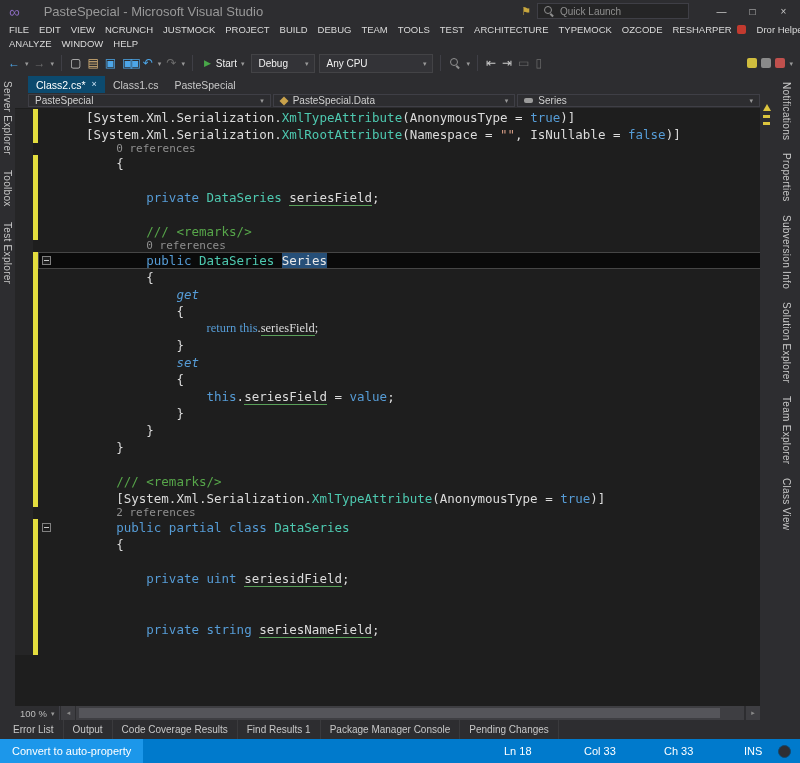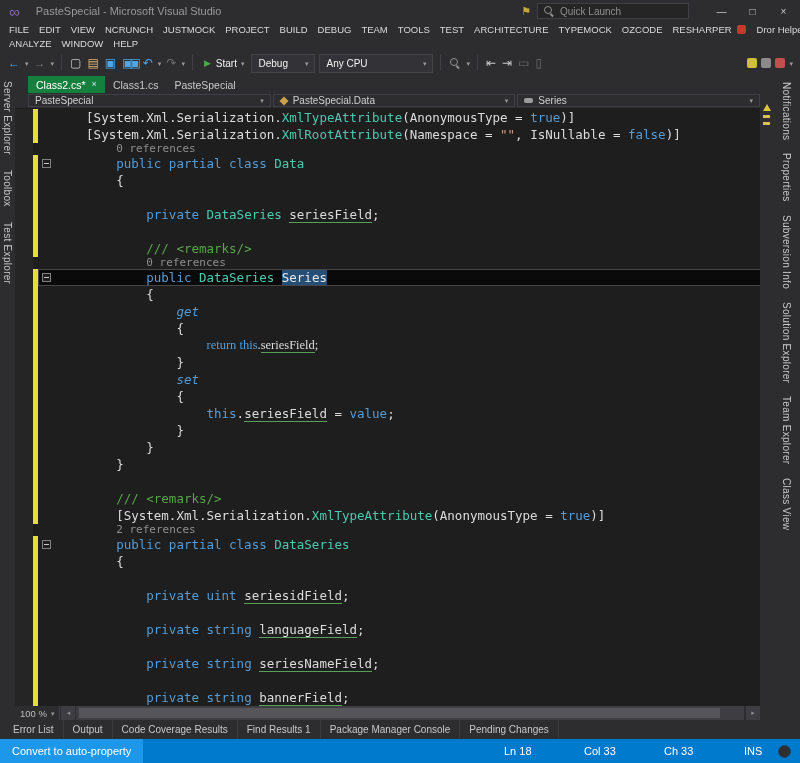--- a/index.html
+++ b/index.html
@@ -3,21 +3,21 @@
 <meta charset="utf-8">
 <style>
   *{margin:0;padding:0;box-sizing:border-box}
   html,body{width:800px;height:763px;overflow:hidden;background:#2d2d30;
     font-family:"Liberation Sans",sans-serif;-webkit-font-smoothing:antialiased}
   .win{position:relative;width:800px;height:763px;display:flex;flex-direction:column;background:#2d2d30;color:#ccc}
 
   
   .titlebar{height:22px;display:flex;align-items:center;padding:0 4px;gap:6px;flex:none}
   .vslogo{color:#8a6bbe;font-size:15px;line-height:1;margin-left:5px}
-  .title{font-size:11px;color:#999;margin-left:10px;white-space:nowrap}
+  .title{font-size:13px;color:#999;margin-left:18px;white-space:nowrap}
   .flex1{flex:1}
   .flag{color:#c8a73e;font-size:11px;line-height:1}
   .qlaunch{width:152px;height:16px;border:1px solid #3f3f46;background:#252526;display:flex;align-items:center;gap:6px;padding:0 6px;color:#8f8f8f;font-size:10px;margin-right:14px}
   .mag{position:relative;width:10px;height:10px;flex:none}
   .mag::before{content:"";position:absolute;left:0;top:0;width:6px;height:6px;border:1.5px solid #8f8f8f;border-radius:50%}
   .mag::after{content:"";position:absolute;left:7px;top:7px;width:4px;height:1.5px;background:#8f8f8f;transform:rotate(45deg);transform-origin:0 0}
   .winbtn{width:25px;height:20px;display:flex;align-items:center;justify-content:center;color:#c8c8c8;font-size:10px}
 
   
   .menurow{height:14px;display:flex;align-items:center;padding:0 4px;font-size:9.5px;color:#dadada;flex:none}
@@ -35,21 +35,21 @@
   .startgrp{display:flex;align-items:center;gap:4px;font-size:10px;color:#f1f1f1;padding:0 3px}
   .combo{height:19px;border:1px solid #434346;background:#333337;display:flex;align-items:center;font-size:10px;color:#f1f1f1;padding:0 6px;gap:6px}
   .combo .caret{margin-left:auto}
   .combo.w1{width:64px}.combo.w2{width:114px}
   .sq{width:10px;height:10px;border-radius:2px}
   .sq.yel{background:#d0bd3e}.sq.gry{background:#8a8a8a}.sq.red{background:#c0504d}
 
   
   .tabwell{height:17px;display:flex;align-items:flex-end;padding-left:28px;flex:none}
   .dtab{height:17px;display:flex;align-items:center;gap:6px;padding:0 8px;font-size:10.5px;color:#c8c8c8;white-space:nowrap}
-  .dtab.active{background:#15803d;color:#fff}
+  .dtab.active{background:#0c4a6e;color:#fff}
   .closex{font-size:9px;color:#d0e6f7;line-height:1}
 
   
   .navbar{height:15px;display:flex;gap:2px;padding:1px 40px 1px 28px;flex:none}
   .navcombo{flex:1;border:1px solid #3f3f46;background:#2d2d30;display:flex;align-items:center;gap:5px;font-size:10px;color:#d0d0d0;padding:0 6px;min-width:0}
   .navcombo .caret{margin-left:auto}
   .cicon{width:8px;height:8px;background:#c9a24b;transform:rotate(45deg) scale(.8);flex:none}
   .picon{width:9px;height:5px;background:#9b9b9b;border-radius:2px;flex:none}
 
   
@@ -235,30 +235,20 @@
           <div class="cb"></div>
           <div class="lbody">
             <div class="fold"></div>
             <div class="codeln" style="padding-left: 62.2px;"><span class="tok l">0 references</span></div>
           </div>
         </div>
         <div class="crow">
           <div class="gm"></div>
           <div class="cb chg"></div>
           <div class="lbody">
-            <div class="fold">
-              <span class="foldbox"></span>
-            </div>
-            <div class="codeln" style="padding-left: 62.2px;"><span class="tok k">public partial class</span><span class="tok p"> </span><span class="tok t">Data</span></div>
-          </div>
-        </div>
-        <div class="crow">
-          <div class="gm"></div>
-          <div class="cb chg"></div>
-          <div class="lbody">
             <div class="fold"></div>
             <div class="codeln" style="padding-left: 62.2px;"><span class="tok p">{</span></div>
           </div>
         </div>
         <div class="crow">
           <div class="gm"></div>
           <div class="cb chg"></div>
           <div class="lbody">
             <div class="fold"></div>
             <div class="codeln" style="padding-left: 2px;"></div>
@@ -466,53 +456,37 @@
           <div class="lbody">
             <div class="fold"></div>
             <div class="codeln" style="padding-left: 2px;"></div>
           </div>
         </div>
         <div class="crow">
           <div class="gm"></div>
           <div class="cb chg"></div>
           <div class="lbody">
             <div class="fold"></div>
-            <div class="codeln" style="padding-left: 92.3px;"><span class="tok k">private string</span><span class="tok p"> </span><span class="tok u">languageField</span><span class="tok p">;</span></div>
-          </div>
-        </div>
-        <div class="crow">
-          <div class="gm"></div>
-          <div class="cb chg"></div>
-          <div class="lbody">
-            <div class="fold"></div>
             <div class="codeln" style="padding-left: 2px;"></div>
           </div>
         </div>
         <div class="crow">
           <div class="gm"></div>
           <div class="cb chg"></div>
           <div class="lbody">
             <div class="fold"></div>
             <div class="codeln" style="padding-left: 92.3px;"><span class="tok k">private string</span><span class="tok p"> </span><span class="tok u">seriesNameField</span><span class="tok p">;</span></div>
           </div>
         </div>
         <div class="crow">
           <div class="gm"></div>
           <div class="cb chg"></div>
           <div class="lbody">
             <div class="fold"></div>
             <div class="codeln" style="padding-left: 2px;"></div>
-          </div>
-        </div>
-        <div class="crow">
-          <div class="gm"></div>
-          <div class="cb chg"></div>
-          <div class="lbody">
-            <div class="fold"></div>
-            <div class="codeln" style="padding-left: 92.3px;"><span class="tok k">private string</span><span class="tok p"> </span><span class="tok u">bannerField</span><span class="tok p">;</span></div>
           </div>
         </div>
       </div>
     <div class="vscroll">
       <span class="sb-arrow">▴</span>
       <span class="sb-stripe"></span>
       <span class="sb-thumb"></span>
       <span class="sb-arrow bot">▾</span>
     </div>
   </div>

